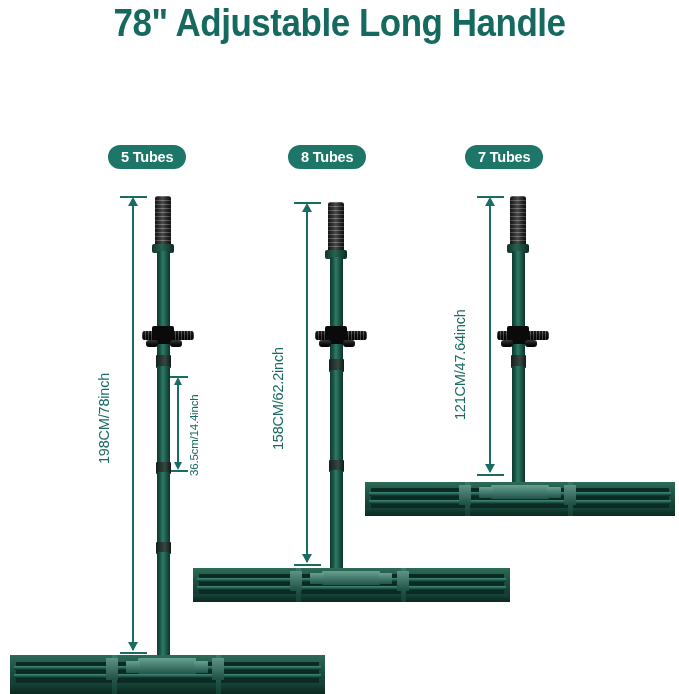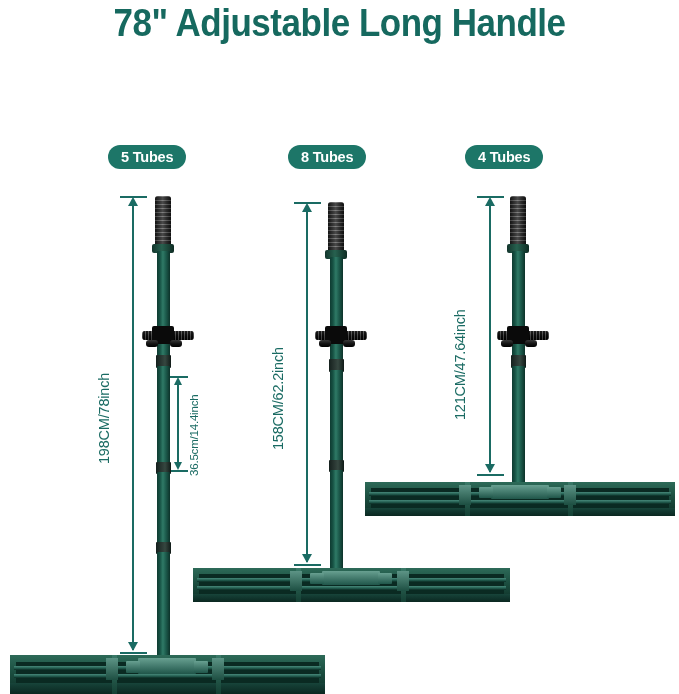--- a/index.html
+++ b/index.html
@@ -301,21 +301,21 @@
       <div class="base-bracket" style="left:97px; top:3px; width:12px; height:20px;"></div>
       <div class="base-bracket" style="left:204px; top:3px; width:12px; height:20px;"></div>
       <div class="base-hub" style="left:129px; top:3px; width:58px; height:14px;"></div>
       <div class="base-hub" style="left:117px; top:5px; width:14px; height:11px;"></div>
       <div class="base-hub" style="left:185px; top:5px; width:14px; height:11px;"></div>
     </div>
   </div>
 
   <div class="unit">
 
-    <div class="badge" style="left:465px; top:145px;">4 Tubes</div>
+    <div class="badge" style="left:465px; top:145px;">7 Tubes</div>
 
     <div>
       <div class="endcap" style="left:477px; top:196px; width:27px;"></div>
       <div class="arrowhead arrow-up" style="left:485px; top:197px;"></div>
       <div class="dimline" style="left:489px; top:200px; height:272px;"></div>
       <div class="arrowhead arrow-down" style="left:485px; top:464px;"></div>
       <div class="endcap" style="left:477px; top:474px; width:27px;"></div>
       <div class="dimlabel" style="left:468px; top:404px;">121CM/47.64inch</div>
     </div>
 

